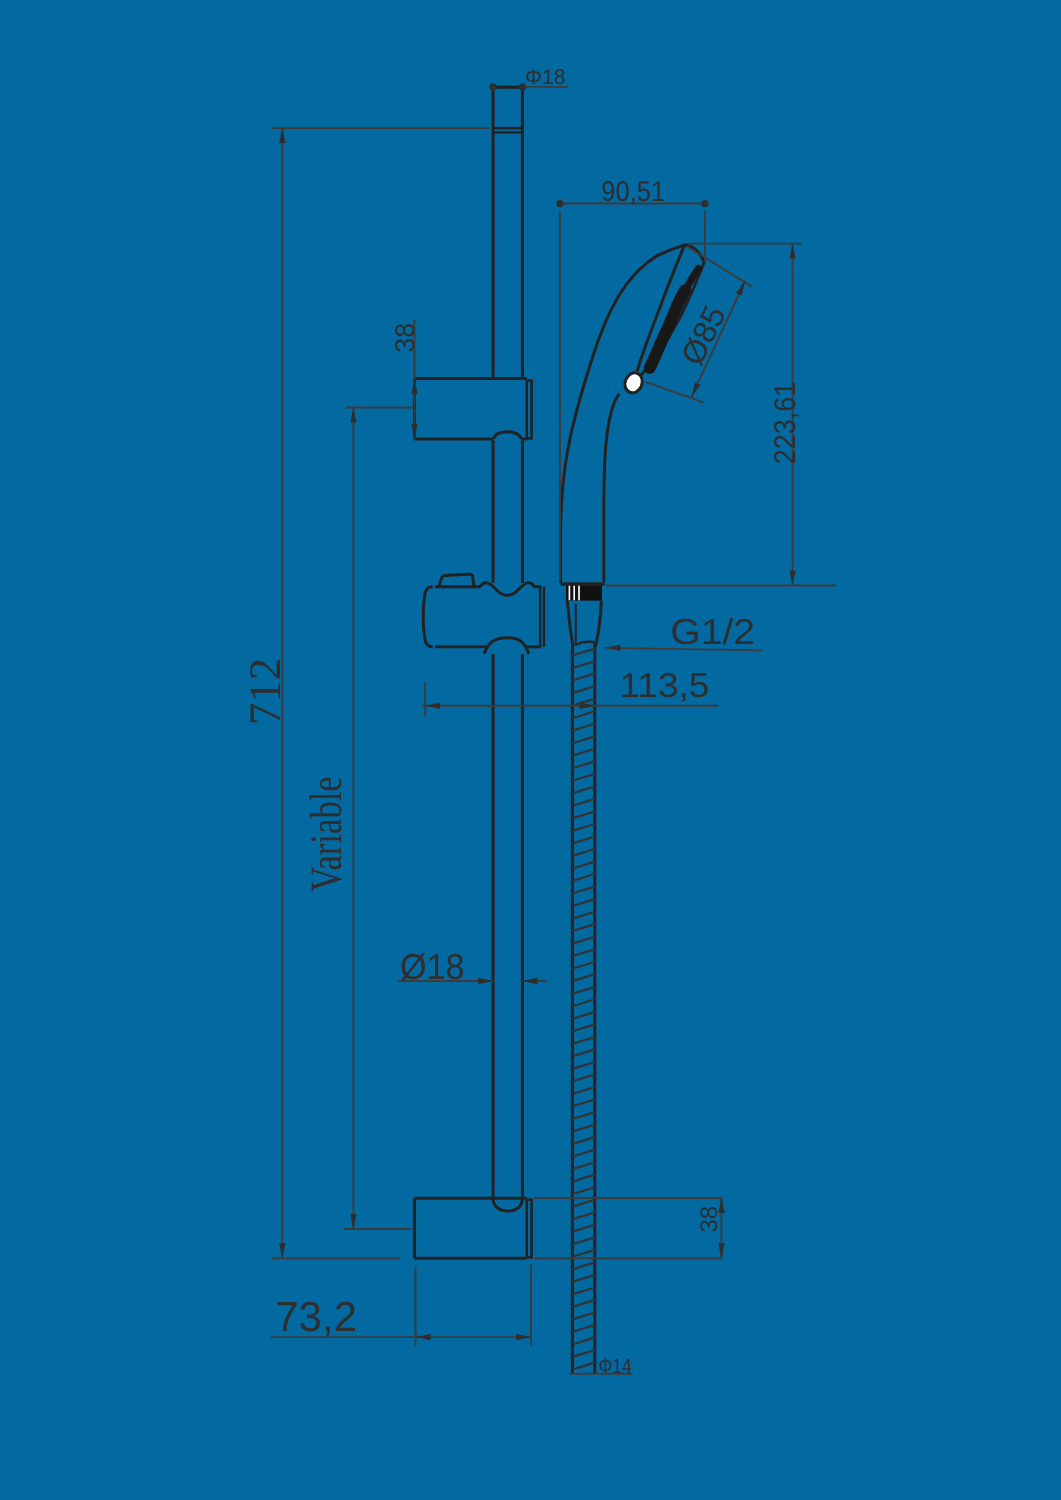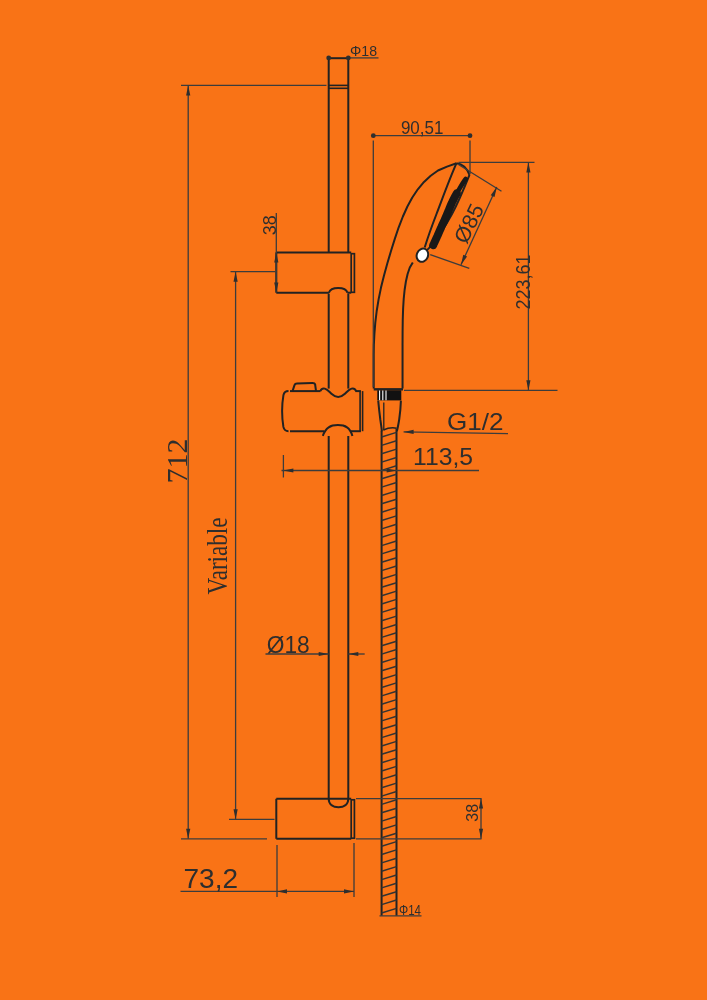--- a/index.html
+++ b/index.html
@@ -1,16 +1,16 @@
 <!DOCTYPE html>
 <html><head>
 <meta charset="utf-8">
 <style>
   html,body{margin:0;padding:0;background:#fff;}
-  .sheet{width:707px;height:1000px;position:relative;background:#f97316;overflow:hidden;}
+  .sheet{width:707px;height:1000px;position:relative;background:#0369a1;overflow:hidden;}
   svg text{font-family:"Liberation Sans",sans-serif;fill:#2e2e2e;}
   svg .serif{font-family:"Liberation Serif",serif;}
 </style>
 </head>
 <body>
 
 <div class="sheet">
 <svg width="707" height="1000" viewBox="0 0 707 1000">
 <defs>
   <g id="ar">

